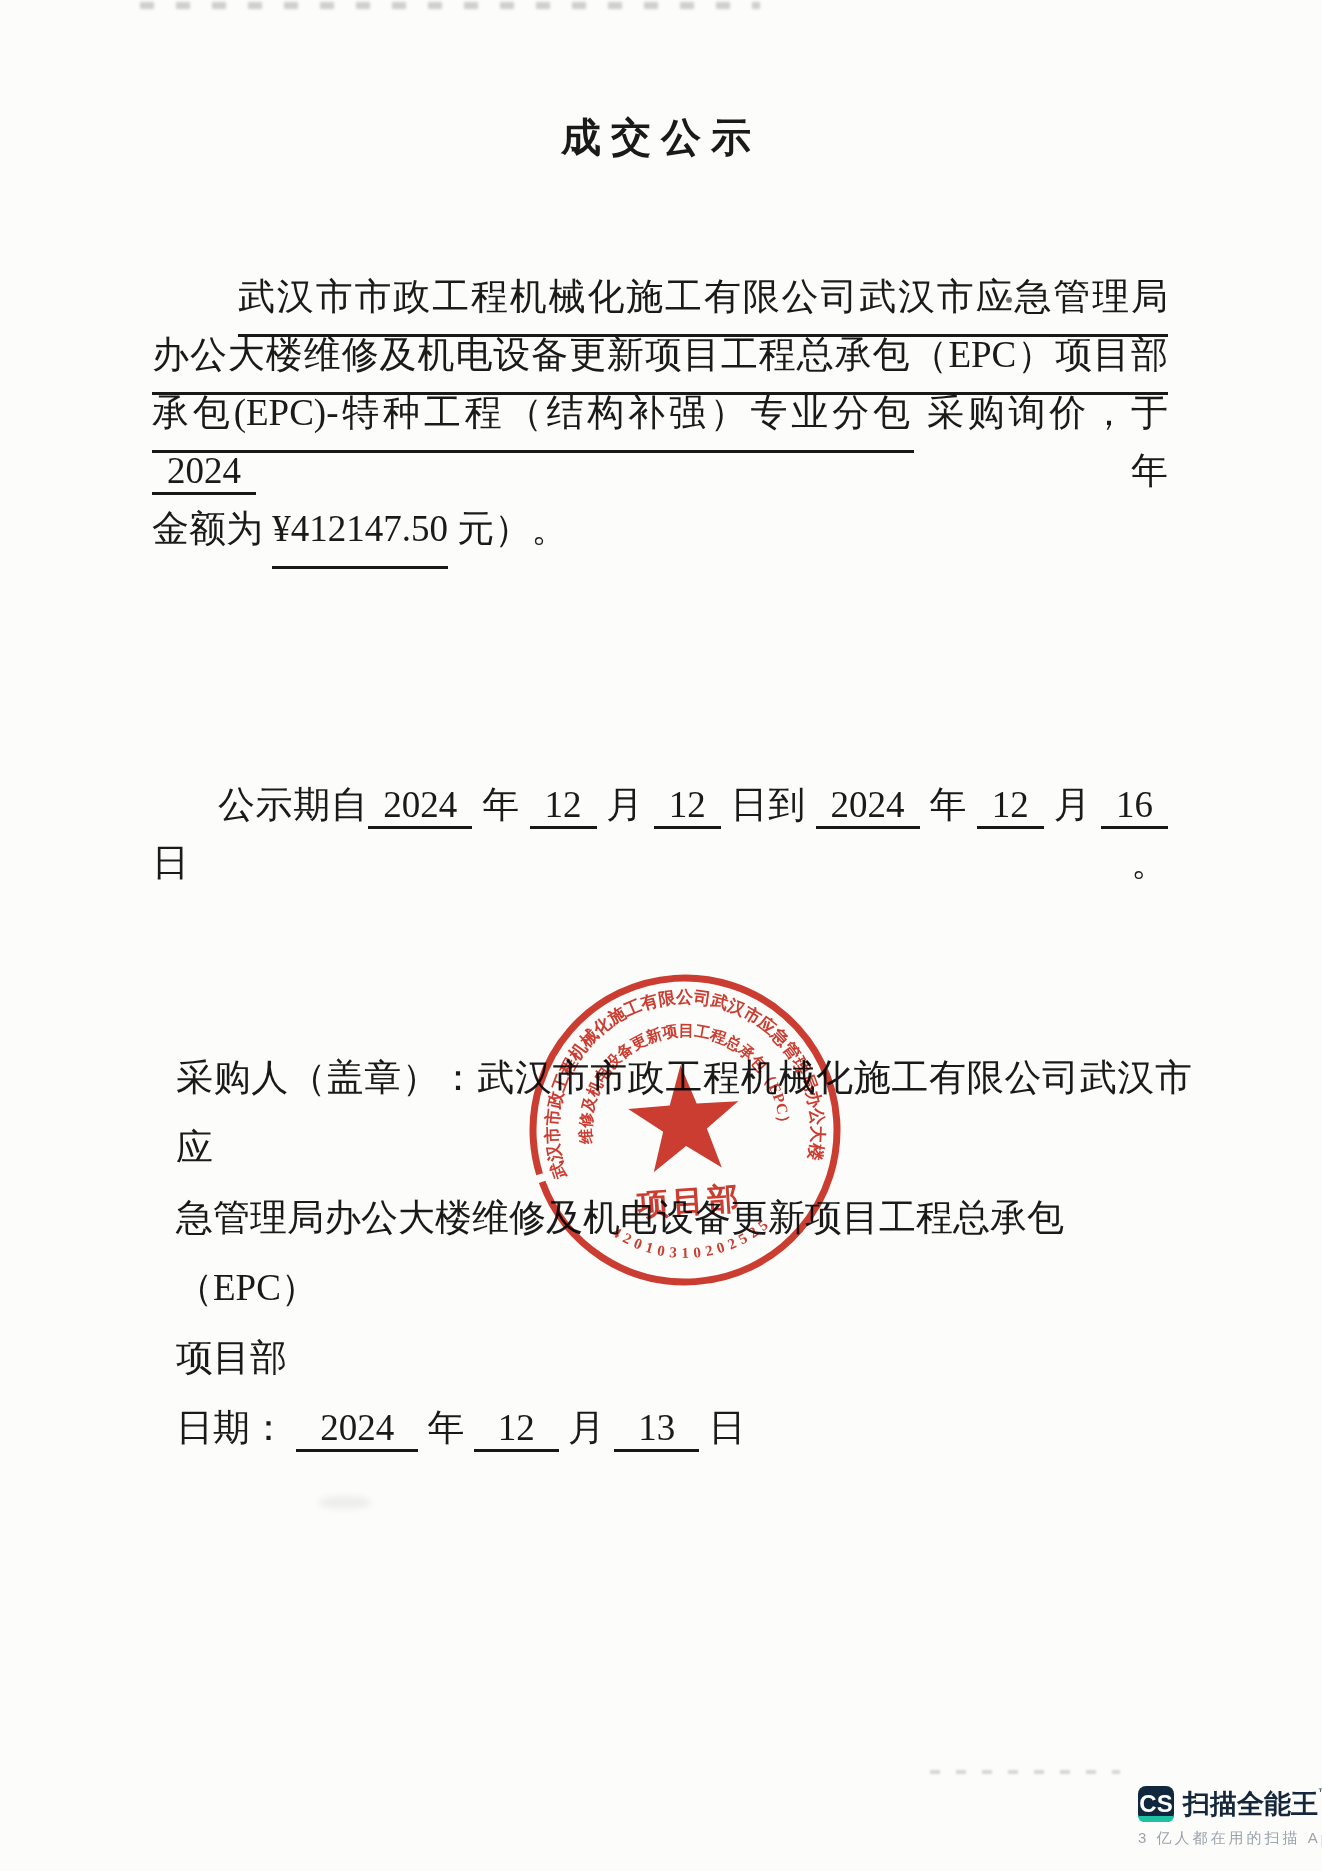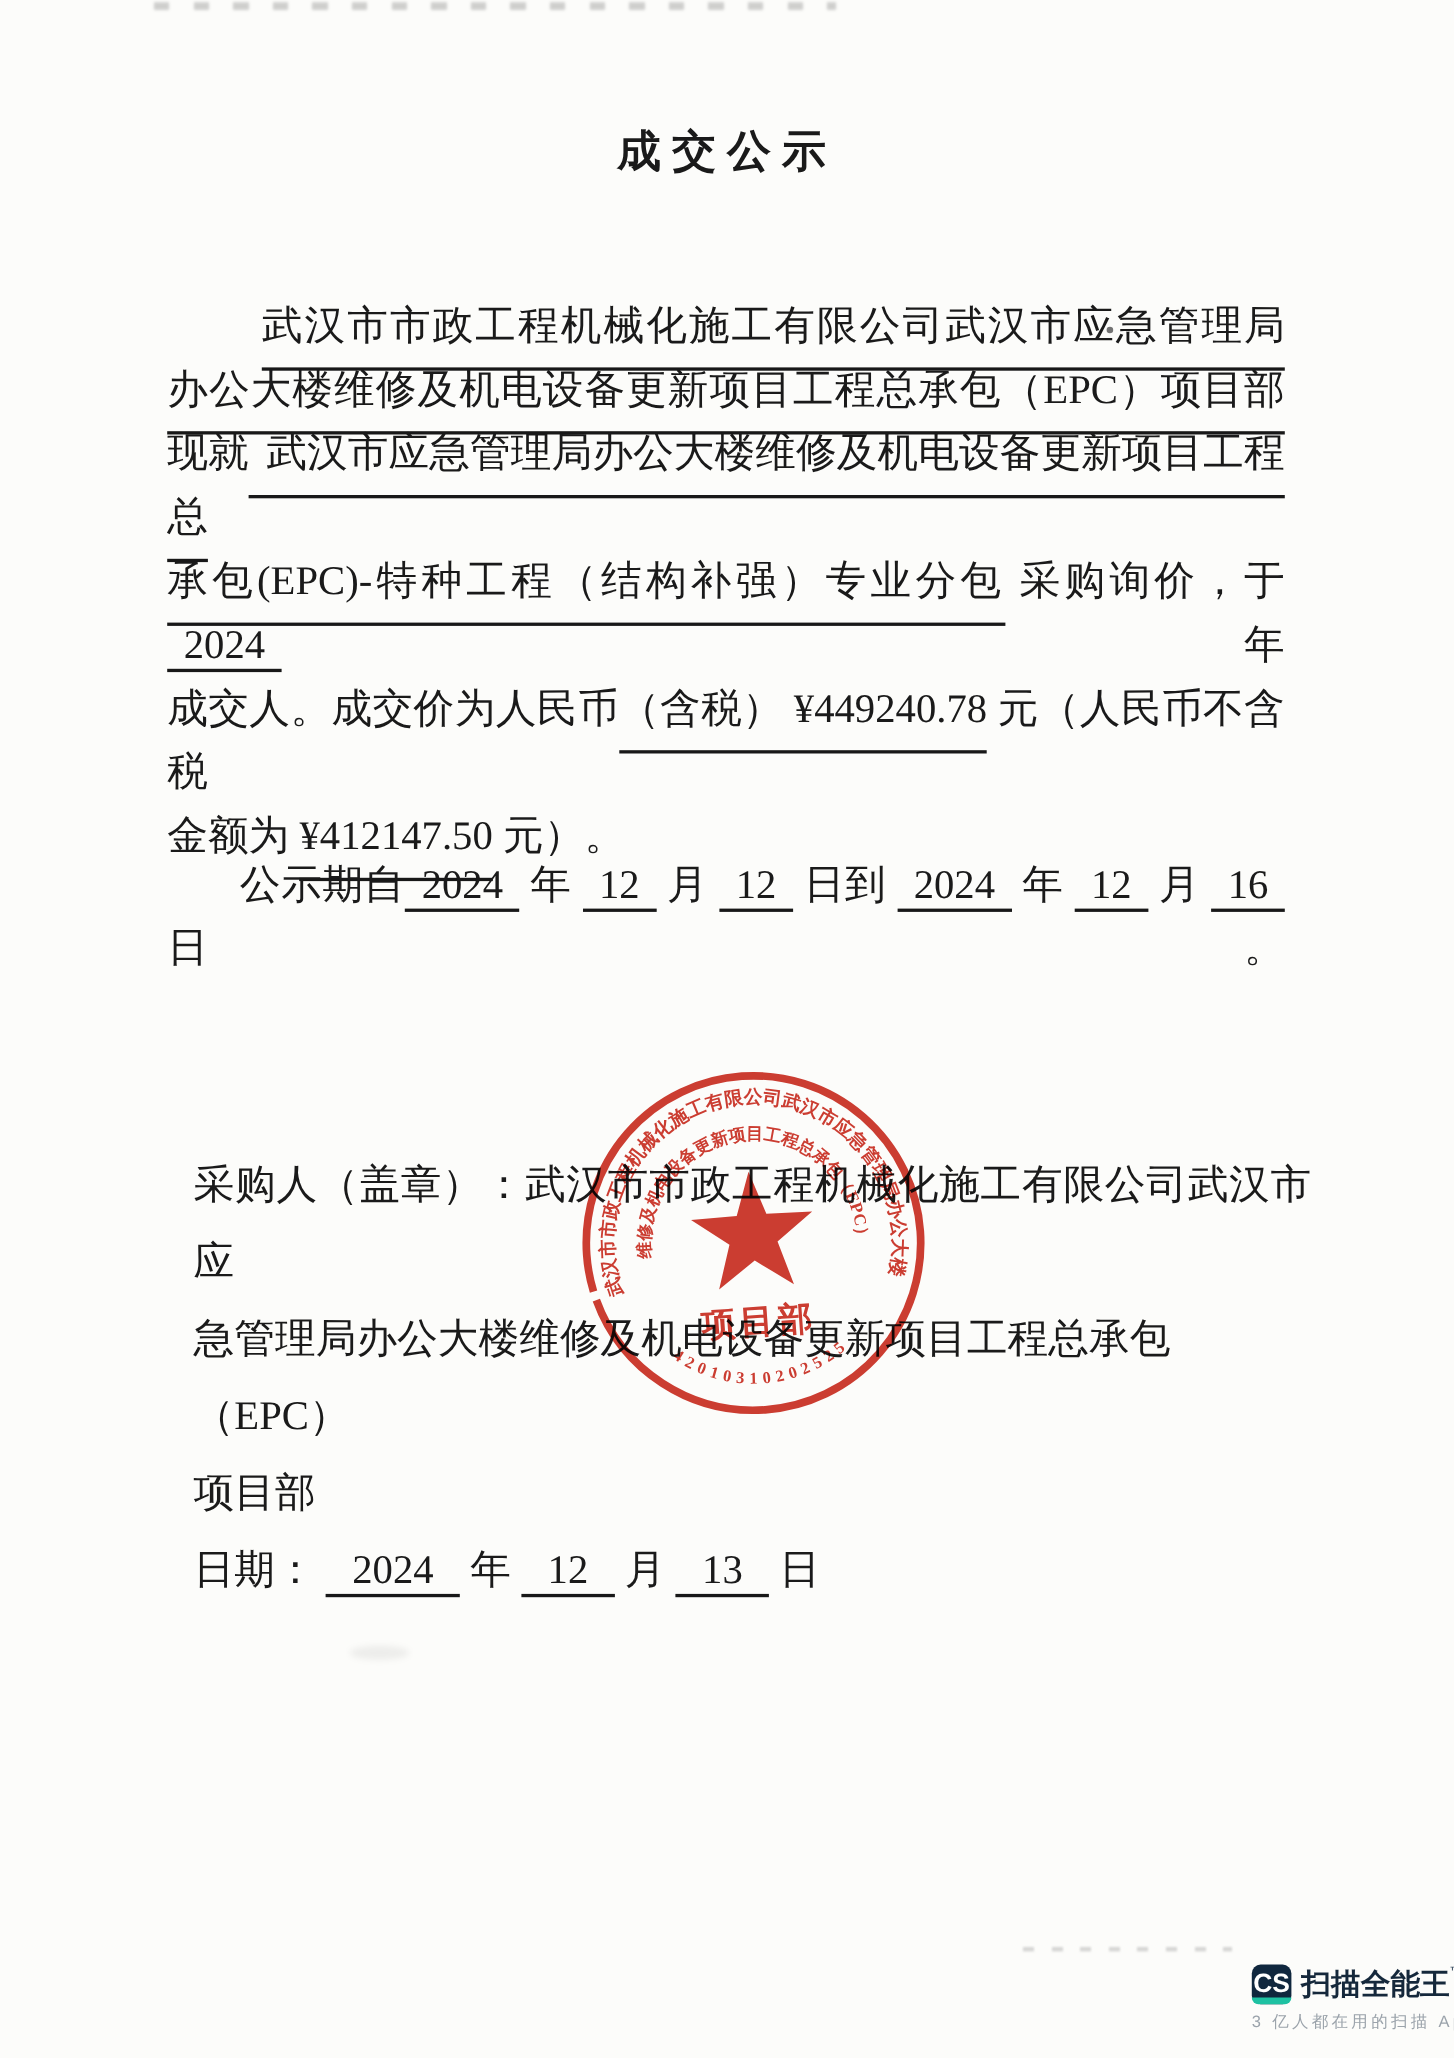--- a/index.html
+++ b/index.html
@@ -62,23 +62,21 @@
   <div class="artifact smudge-top"></div>
   <div class="artifact dot"></div>
   <div class="artifact smudge-mid"></div>
   <div class="artifact smudge-top2"></div>
 
   <div class="title">成交公示</div>
 
   <div class="para p1">
     <div class="line jl ind"><span class="u">武汉市市政工程机械化施工有限公司武汉市应急管理局</span></div>
     <div class="line jl"><span class="u">办公大楼维修及机电设备更新项目工程总承包（EPC）项目部</span></div>
-    <div class="line jl"><span>现就</span><span class="u padl">武汉市应急管理局办公大楼维修及机电设备更新项目工程总</span></div>
     <div class="line jl"><span class="u">承包(EPC)-特种工程（结构补强）专业分包</span><span> 采购询价，于 </span><span class="uu">2024</span><span> 年</span></div>
-    <div class="line jl"><span>成交人。成交价为人民币</span><span class="u">（含税） ¥449240.78</span><span> 元（人民币不含税</span></div>
     <div class="line"><span>金额为 </span><span class="u">¥412147.50</span><span> 元）。</span></div>
   </div>
 
   <div class="para period">
     <div class="line jl ind2"><span>公示期自</span><span class="uu">2024</span><span> 年 </span><span class="uu">12</span><span> 月 </span><span class="uu">12</span><span> 日到 </span><span class="uu">2024</span><span> 年 </span><span class="uu">12</span><span> 月 </span><span class="uu">16</span><span> 日。</span></div>
   </div>
 
   <div class="para buyer">
     <div class="line jl">采购人（盖章）：武汉市市政工程机械化施工有限公司武汉市应</div>
     <div class="line">急管理局办公大楼维修及机电设备更新项目工程总承包（EPC）</div>

